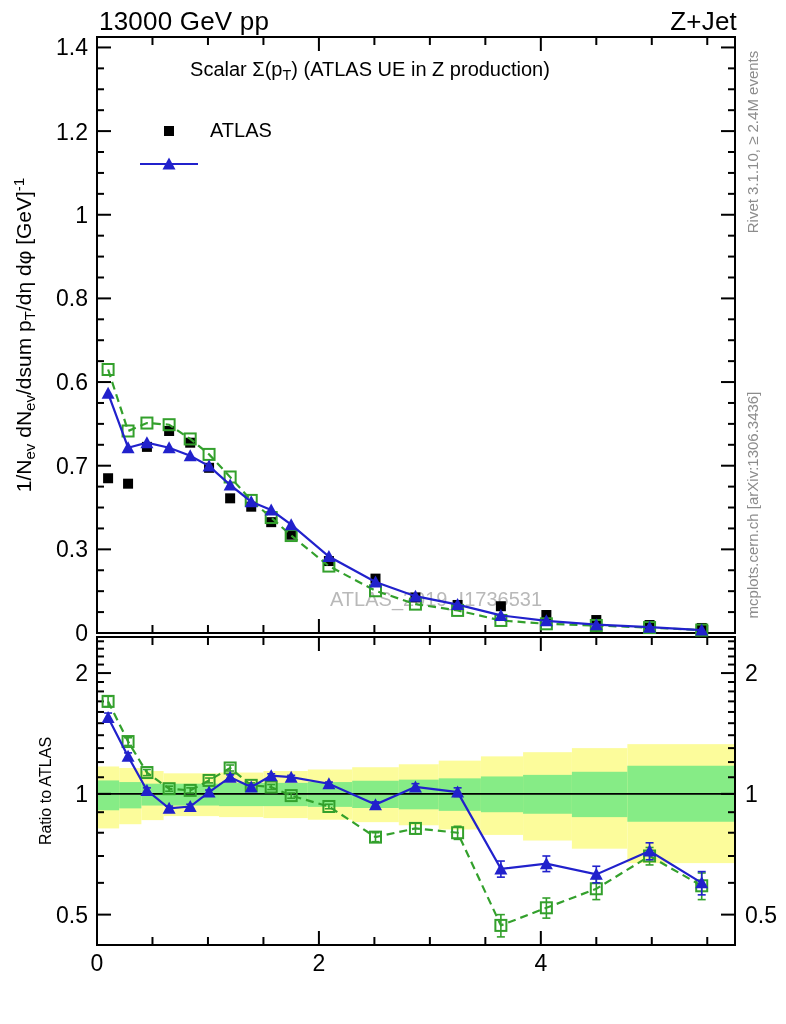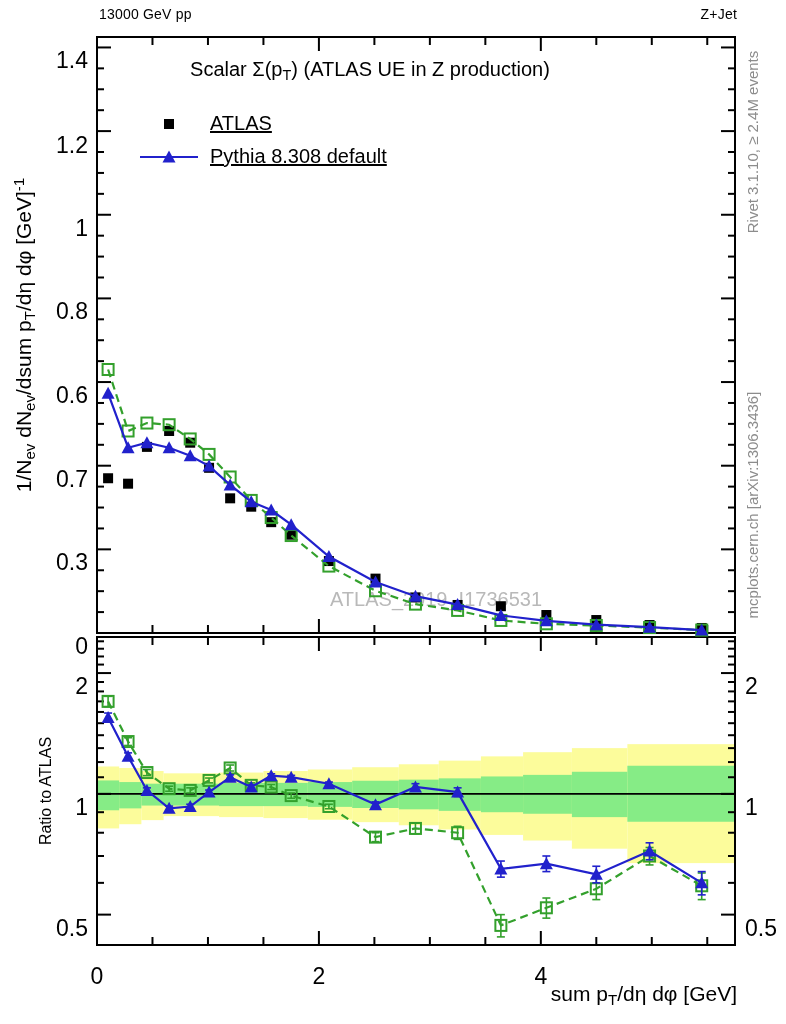--- a/index.html
+++ b/index.html
@@ -1,74 +1,72 @@
 <!DOCTYPE html>
 <html><head>
 <meta charset="utf-8">
 <style>
   html,body{margin:0;padding:0;background:#fff;}
   #root{position:relative;width:786px;height:1024px;background:#fff;overflow:hidden;
         font-family:"Liberation Sans",sans-serif;color:#000;}
   sub{font-size:72%;vertical-align:-24%;}
   sup{font-size:72%;vertical-align:40%;}
-  .hdr{position:absolute;top:6px;font-size:14px;letter-spacing:0.2px;}
+  .hdr{position:absolute;top:6px;font-size:26px;letter-spacing:0.2px;}
   .hdr-left{left:99px;}
   .hdr-right{right:49px;text-align:right;}
   .plot-title{position:absolute;left:97px;top:58px;width:546px;text-align:center;font-size:20px;z-index:3;}
   .ytitle-main{position:absolute;left:-277px;top:322px;width:600px;height:26px;text-align:center;
                font-size:21px;transform:rotate(-90deg);z-index:3;}
   .ytitle-ratio{position:absolute;left:-34px;top:782px;width:160px;height:18px;text-align:center;
                 font-size:16px;transform:rotate(-90deg);z-index:3;}
   .xtitle{position:absolute;right:49px;top:982px;font-size:21px;z-index:3;}
   .side-note{position:absolute;font-size:15px;color:#8c8c8c;transform:rotate(-90deg);text-align:center;z-index:3;}
   .note-top{left:642px;top:134px;width:220px;height:16px;}
   .note-bottom{left:627px;top:497px;width:250px;height:16px;}
   .watermark{position:absolute;left:330px;top:588px;width:260px;font-size:20px;color:#b9b9b9;z-index:1;}
-  .legend{position:absolute;left:140px;top:107px;z-index:3;text-decoration:underline;}
+  .legend{position:absolute;left:140px;top:114px;z-index:3;}
   .legend-row{display:flex;align-items:center;height:33px;}
   .legend-swatch{display:inline-block;width:58px;height:18px;position:relative;}
   .legend-label{font-size:20px;padding-left:12px;white-space:nowrap;}
   #chart{position:absolute;left:0;top:0;z-index:2;}
-  #labels{position:absolute;left:0;top:0;width:786px;height:941px;z-index:3;pointer-events:none;margin-top:13px;}
+  #labels{position:absolute;left:0;top:0;width:786px;height:941px;z-index:3;pointer-events:none;}
   .ticklabel{position:absolute;font-size:23px;color:#000;}
   .tl-right{text-align:right;}
   .tl-center{text-align:center;}
 </style>
 </head>
 <body>
 
 <div id="root">
 
   <div class="hdr hdr-left">13000 GeV pp</div>
   <div class="hdr hdr-right">Z+Jet</div>
 
   <div class="plot-title"><span>Scalar Σ(p</span><sub>T</sub><span>) (ATLAS UE in Z production)</span></div>
 
   <div class="ytitle-main"><span>1/N</span><sub>ev</sub><span> dN</span><sub>ev</sub><span>/dsum p</span><sub>T</sub><span>/dη dφ  [GeV]</span><sup>-1</sup></div>
   <div class="ytitle-ratio">Ratio to ATLAS</div>
-  <div class="xtitle"><span>sum p</span><sub>T</sub><span>/dη dφ [GeV]</span></div>
 
   <div class="side-note note-top">Rivet 3.1.10, ≥ 2.4M events</div>
   <div class="side-note note-bottom">mcplots.cern.ch [arXiv:1306.3436]</div>
 
   <div class="watermark" style="color: rgb(185, 185, 185);">ATLAS_2019_I1736531</div>
 
   <div class="legend">
     <div class="legend-row">
       <span class="legend-swatch" id="sw0"><svg width="58" height="18">
             <rect x="24" y="4" width="10" height="10" fill="#000000"></rect>
           </svg></span>
       <span class="legend-label">ATLAS</span>
     </div>
     <div class="legend-row">
       <span class="legend-swatch" id="sw2"><svg width="58" height="18">
             <line x1="0" y1="9" x2="58" y2="9" stroke="#2121cc" stroke-width="2.2"></line>
             <path d="M29 2.5 L22.5 14.5 L35.5 14.5 Z" fill="#2121cc"></path>
           </svg></span>
-      <span class="legend-label">Pythia 8.308 default</span>
     </div>
   </div>
 
   <div id="labels">
       <div class="ticklabel tl-right" style="left: 24px; width: 64px; top: 34.4561px;">1.4</div>
       <div class="ticklabel tl-right" style="left: 24px; width: 64px; top: 119px;">1.2</div>
       <div class="ticklabel tl-right" style="left: 24px; width: 64px; top: 201.754px;">1</div>
       <div class="ticklabel tl-right" style="left: 24px; width: 64px; top: 285.404px;">0.8</div>
       <div class="ticklabel tl-right" style="left: 24px; width: 64px; top: 369.053px;">0.6</div>
       <div class="ticklabel tl-right" style="left: 24px; width: 64px; top: 452.702px;">0.7</div>

